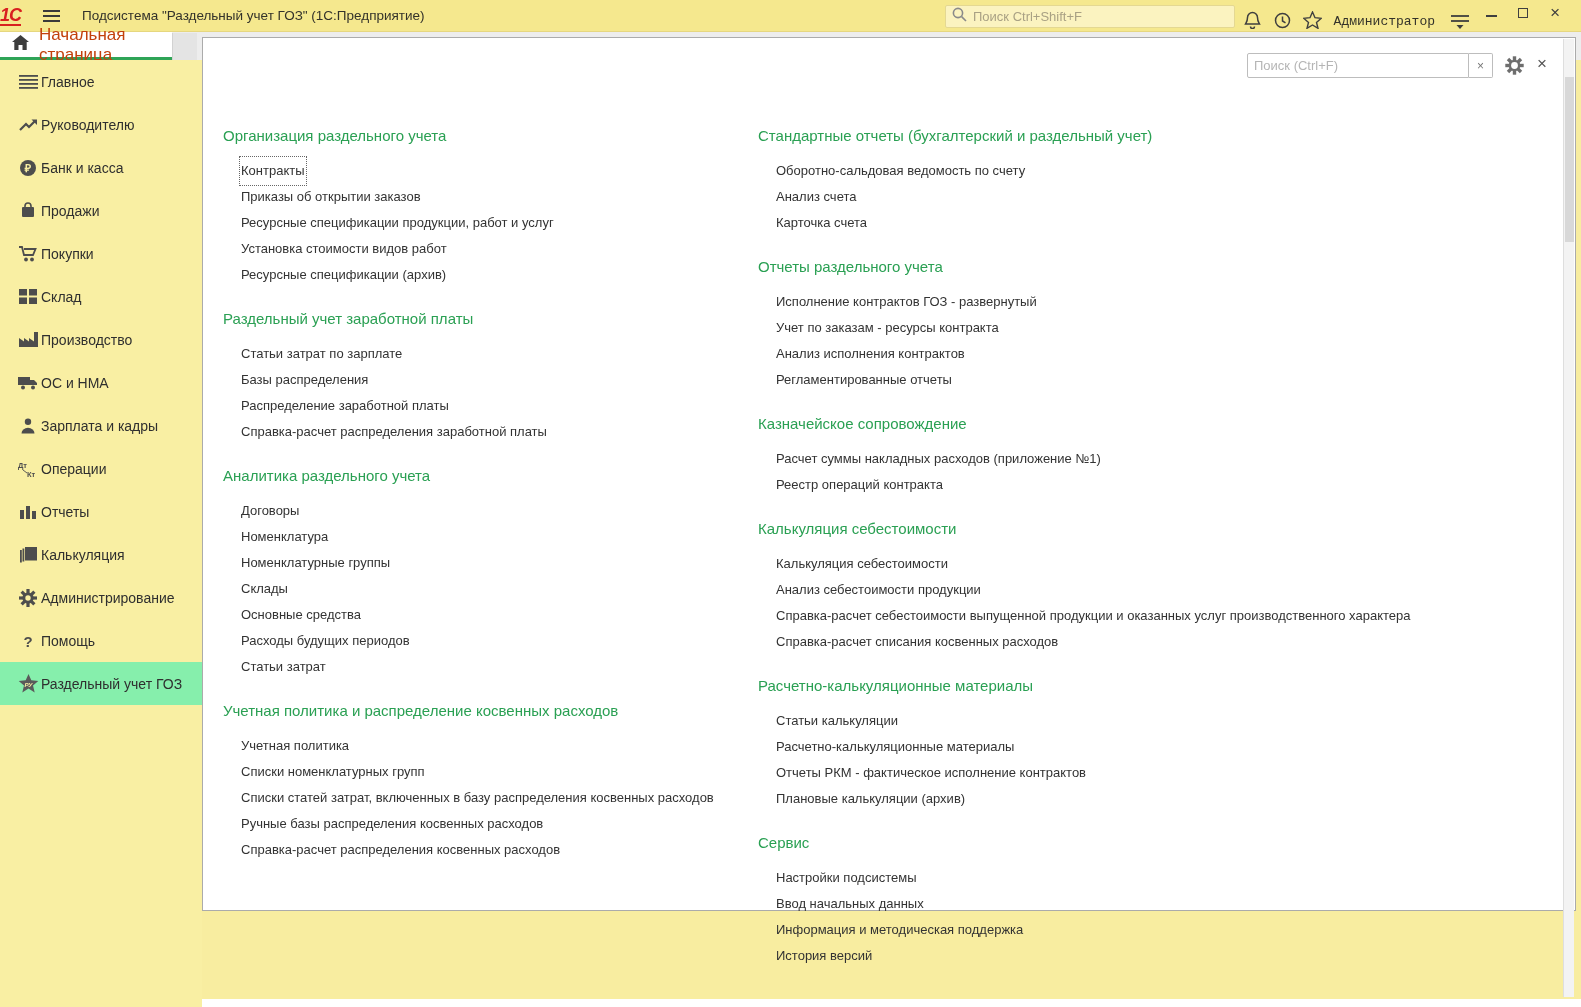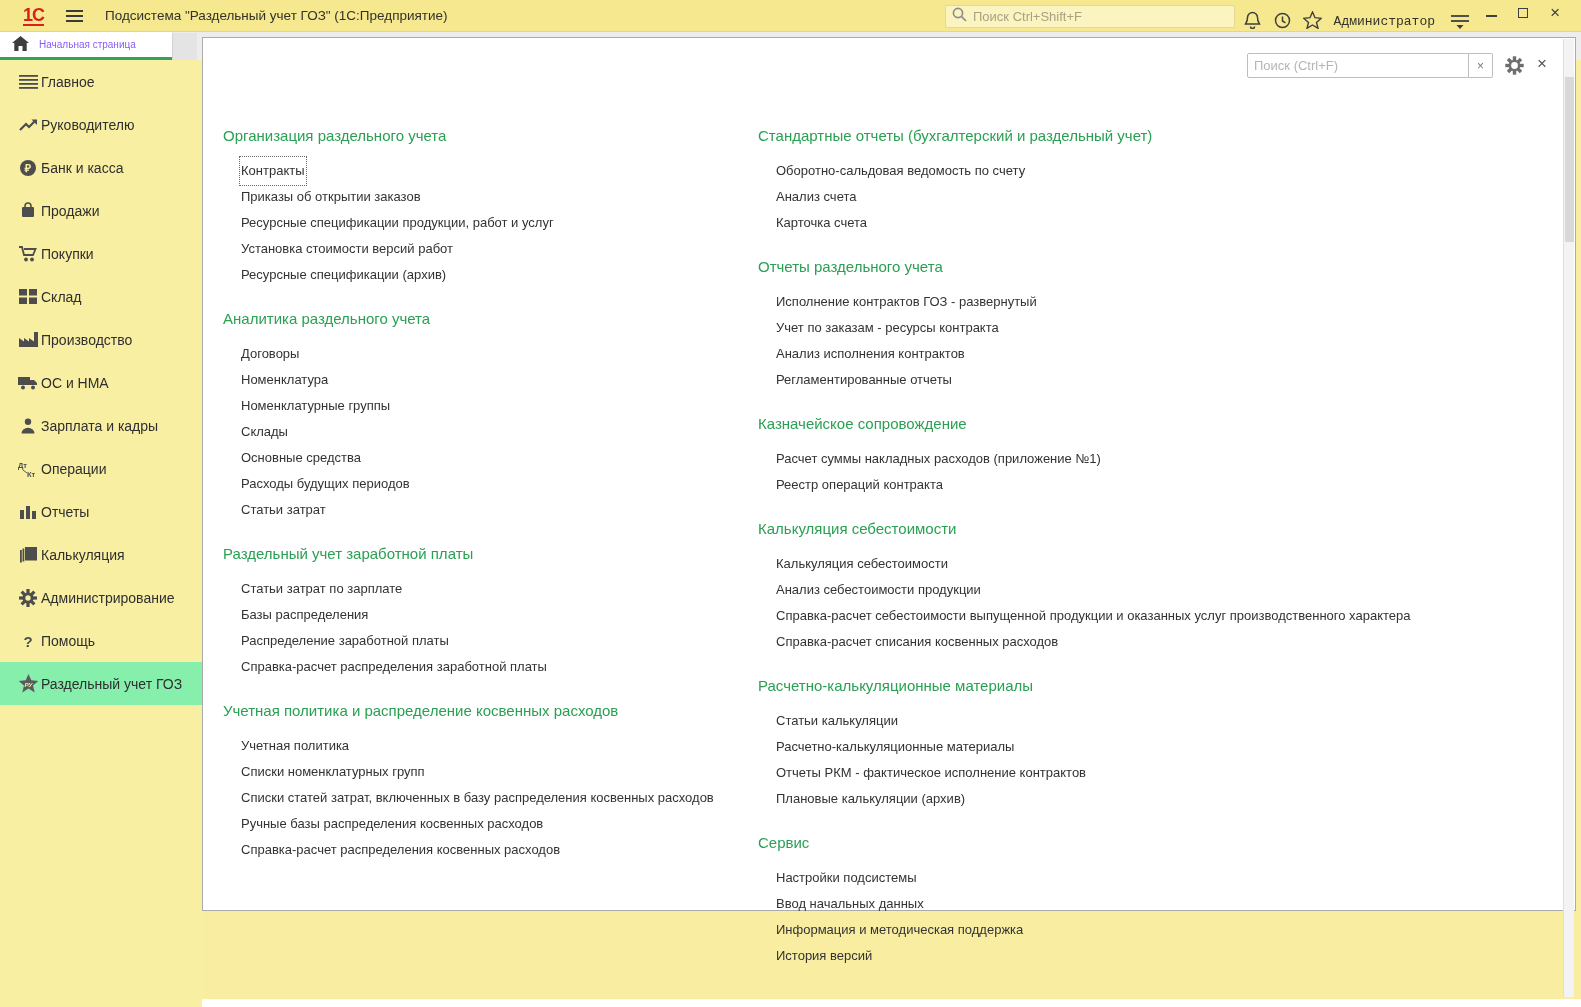--- a/index.html
+++ b/index.html
@@ -10,21 +10,21 @@
     background: #f8eda0;
     overflow: hidden;
     color: #333;
   }
   
   .titlebar {
     position:absolute; top:0; left:0; width:1581px; height:32px;
     background:#f5e88e; border-bottom:1px solid #e6d77f;
     display:flex; align-items:center;
   }
-  .logo { margin-left:23px; font-size:18px; font-weight:bold; 
+  .logo { margin-left:0; font-size:18px; font-weight:bold; font-style:italic;
           color:#d8201f; letter-spacing:-1px; border-bottom:2px solid #d8201f; line-height:18px; }
   .tb-burger { margin-left:22px; width:17px; cursor:pointer; }
   .tb-burger div { height:2px; background:#3a3a3a; margin:3px 0; }
   .tb-title { margin-left:22px; font-size:13.5px; color:#33322a; }
   .tb-search {
     position:absolute; left:945px; top:5px; width:290px; height:23px;
     background:#fbf3c0; border:1px solid #e4d892; border-radius:2px;
     display:flex; align-items:center; padding:0 6px; gap:6px;
   }
   .tb-search input {
@@ -37,21 +37,21 @@
   .tb-user { font-size:13px; color:#33322a; margin:0 10px 0 6px; cursor:pointer; }
   .win-btn { width:32px; height:32px; display:flex; align-items:center; justify-content:center; cursor:pointer; color:#3f3f3f; }
   .min-glyph { width:11px; border-bottom:2px solid #3f3f3f; margin-top:6px; }
   .max-glyph { width:10px; height:10px; border:1.5px solid #3f3f3f; }
   .close-glyph { font-size:17px; line-height:17px; color:#3f3f3f; }
   
   .tabrow { position:absolute; top:32px; left:0; width:1581px; height:28px; background:#ededed; }
   .tab-home {
     position:absolute; top:0; left:0; width:172px; height:28px; background:#ffffff;
     border-bottom:3px solid #2fa457; display:flex; align-items:center; gap:10px;
-    padding-left:12px; font-size:10px; color:#8b5cf6; cursor:pointer;
+    padding-left:12px; font-size:17px; color:#c2410c; cursor:pointer;
   }
   .tab-stub { position:absolute; top:1px; left:172px; width:25px; height:27px; background:#e4e4e4; border-left:1px solid #d2d2d2; }
   
   .sidebar { position:absolute; top:60px; left:0; width:202px; height:947px; background:#f9efa3; }
   .side-item { height:43px; display:flex; align-items:center; padding-left:17px; gap:2px;
                font-size:14px; color:#2f2f2f; cursor:pointer; }
   .side-item .icn { width:22px; display:flex; justify-content:center; align-items:center; }
   .side-item.active { background:#86efac; }
   
   .panel {
@@ -345,46 +345,46 @@
   </div>
   <div class="panel-close">×</div>
 
   <div class="col left">
       <div class="section">
         <div class="section-title">Организация раздельного учета</div>
         <div class="links">
           <a class="link focused">Контракты</a>
           <a class="link">Приказы об открытии заказов</a>
           <a class="link">Ресурсные спецификации продукции, работ и услуг</a>
-          <a class="link">Установка стоимости версий работ</a>
+          <a class="link">Установка стоимости видов работ</a>
           <a class="link">Ресурсные спецификации (архив)</a>
+        </div>
+      </div>
+      <div class="section">
+        <div class="section-title">Раздельный учет заработной платы</div>
+        <div class="links">
+          <a class="link">Статьи затрат по зарплате</a>
+          <a class="link">Базы распределения</a>
+          <a class="link">Распределение заработной платы</a>
+          <a class="link">Справка-расчет распределения заработной платы</a>
         </div>
       </div>
       <div class="section">
         <div class="section-title">Аналитика раздельного учета</div>
         <div class="links">
           <a class="link">Договоры</a>
           <a class="link">Номенклатура</a>
           <a class="link">Номенклатурные группы</a>
           <a class="link">Склады</a>
           <a class="link">Основные средства</a>
           <a class="link">Расходы будущих периодов</a>
           <a class="link">Статьи затрат</a>
         </div>
       </div>
       <div class="section">
-        <div class="section-title">Раздельный учет заработной платы</div>
-        <div class="links">
-          <a class="link">Статьи затрат по зарплате</a>
-          <a class="link">Базы распределения</a>
-          <a class="link">Распределение заработной платы</a>
-          <a class="link">Справка-расчет распределения заработной платы</a>
-        </div>
-      </div>
-      <div class="section">
         <div class="section-title">Учетная политика и распределение косвенных расходов</div>
         <div class="links">
           <a class="link">Учетная политика</a>
           <a class="link">Списки номенклатурных групп</a>
           <a class="link">Списки статей затрат, включенных в базу распределения косвенных расходов</a>
           <a class="link">Ручные базы распределения косвенных расходов</a>
           <a class="link">Справка-расчет распределения косвенных расходов</a>
         </div>
       </div>
     </div>

